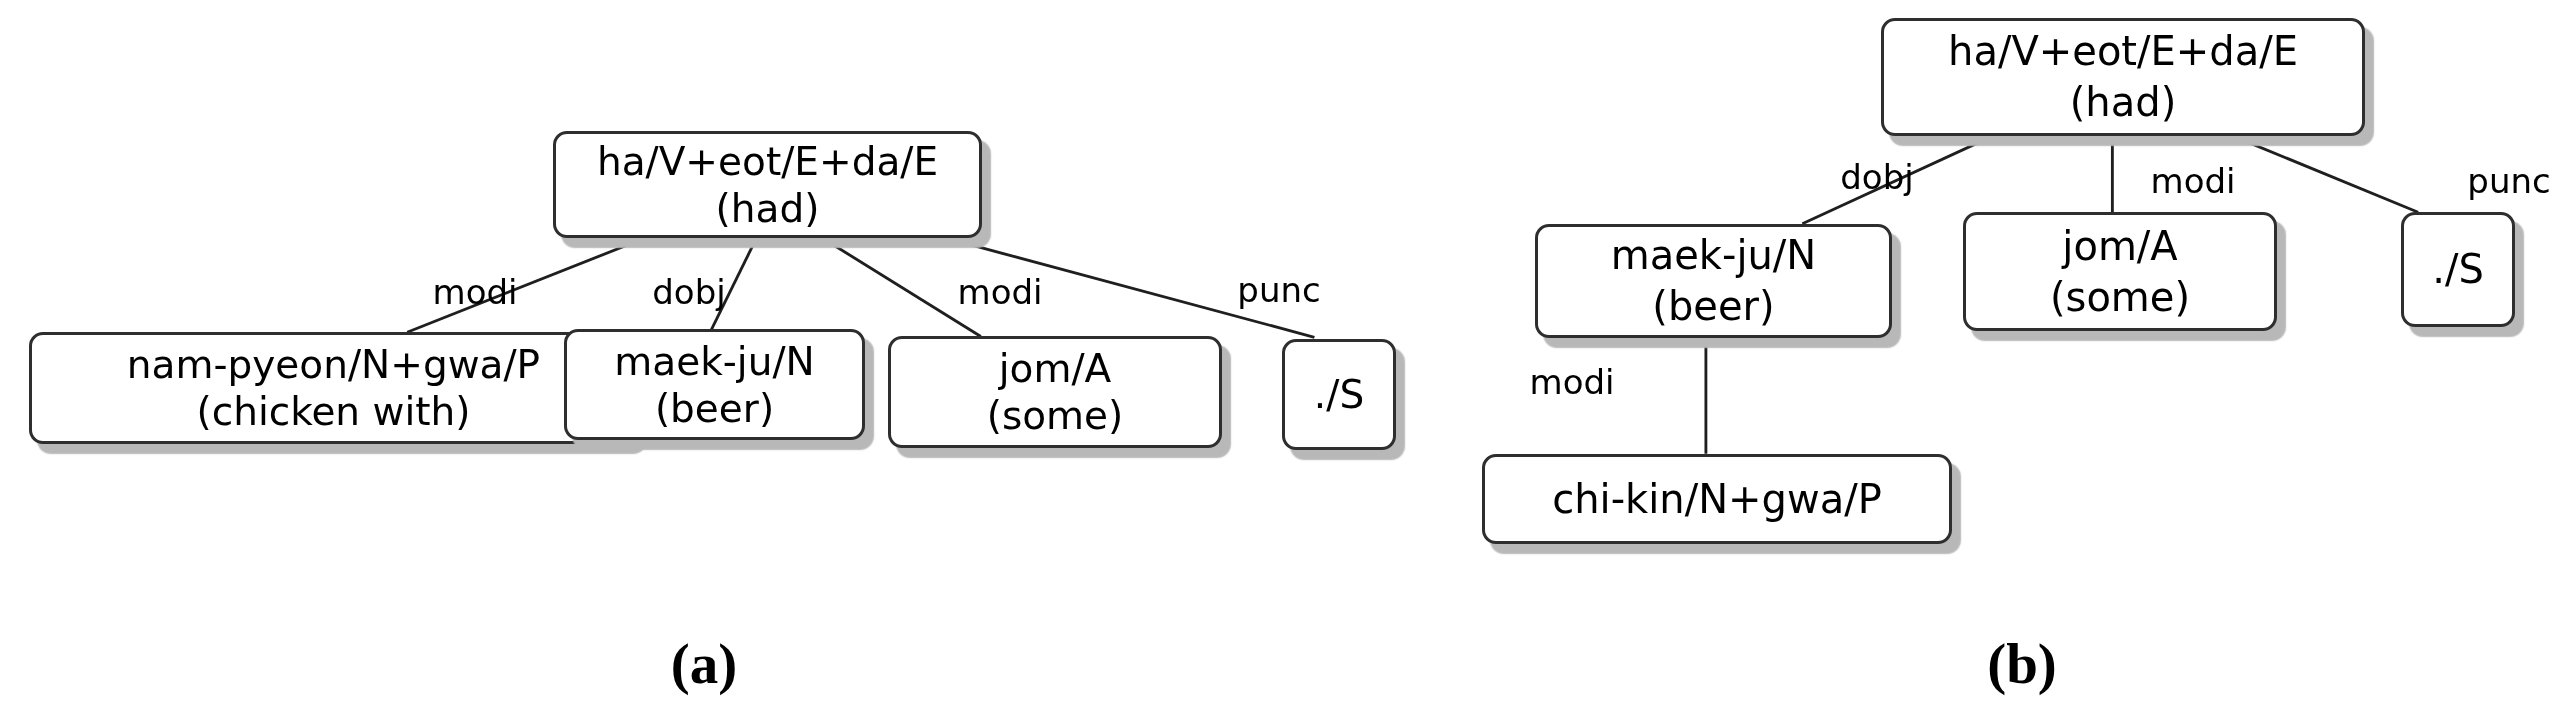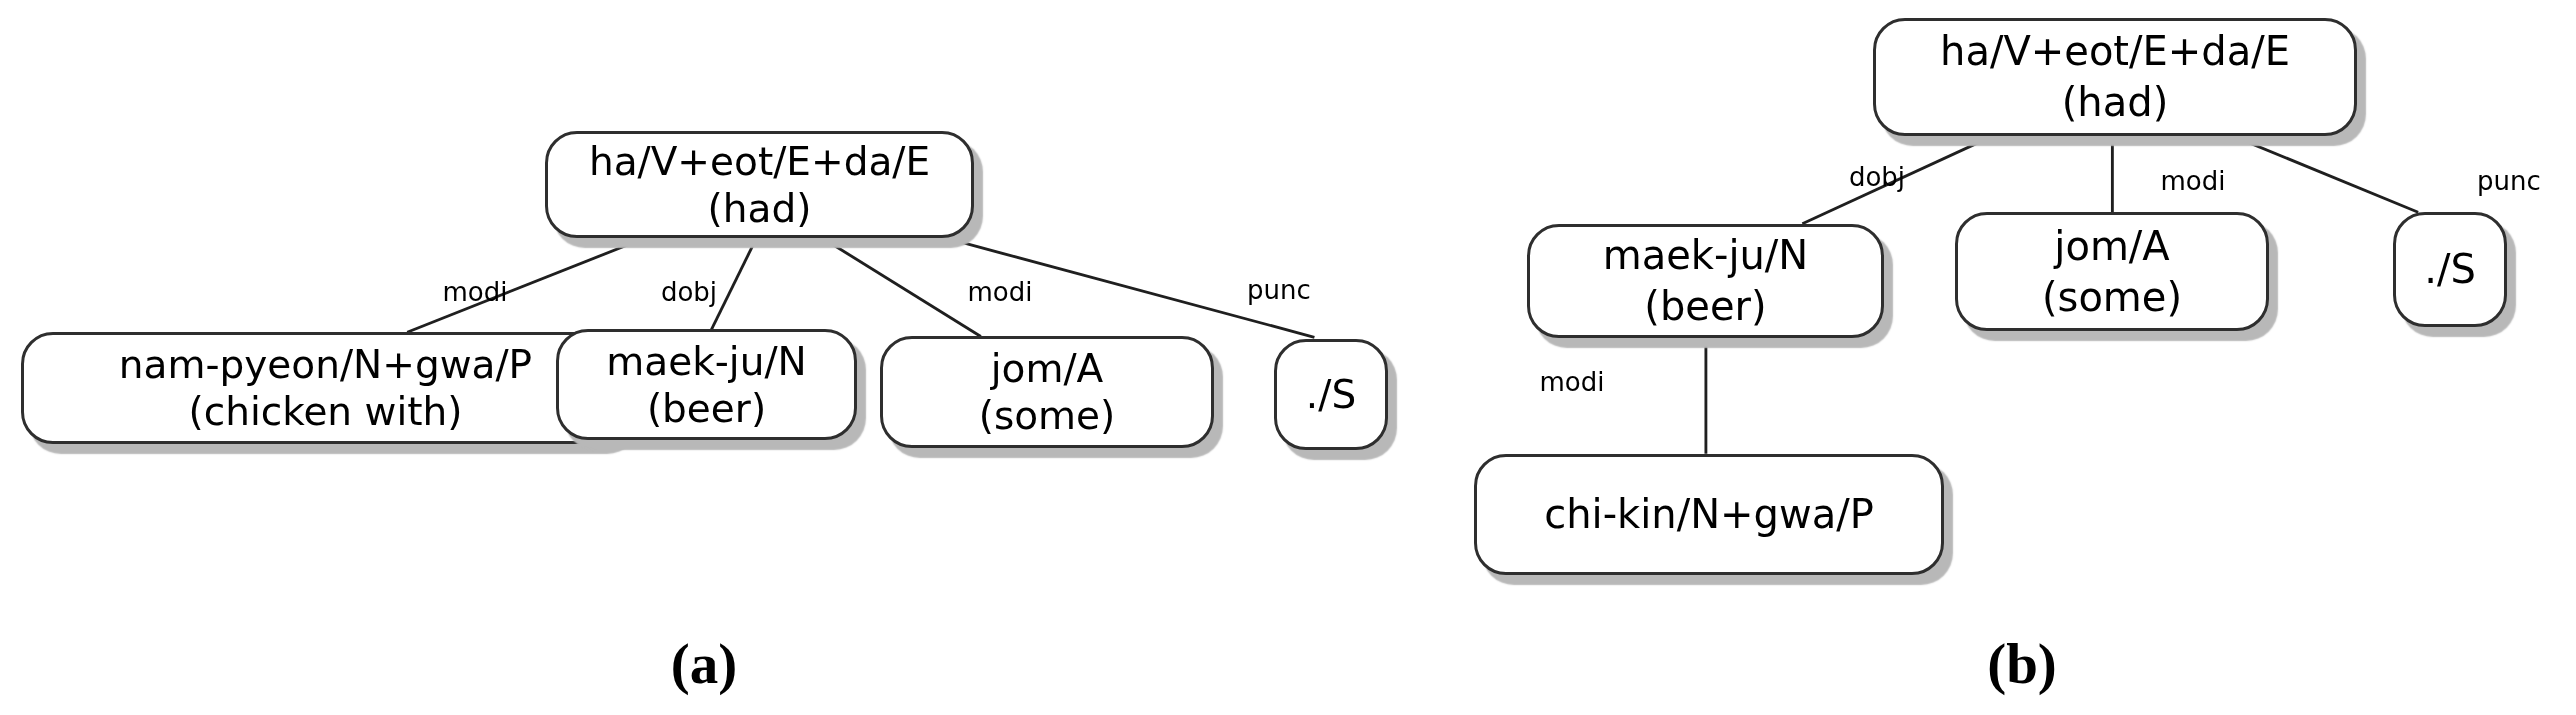--- a/index.html
+++ b/index.html
@@ -10,31 +10,31 @@
     font-family:"DejaVu Sans", sans-serif;
     overflow:hidden;
   }
   .edges{position:absolute;left:0;top:0;width:2576px;height:716px;}
   .edges line{stroke:#1f1f1f;stroke-width:4;}
   .node{
     position:absolute;
     box-sizing:border-box;
     background:#ffffff;
     border:3.6px solid #2e2e2e;
-    border-radius:32px;
+    border-radius:14px;
     box-shadow:8.6px 9.3px 1.4px #b8b8b8;
     display:flex;flex-direction:column;
     align-items:center;justify-content:center;
-    text-align:center;color:#000000;
+    text-align:center;color:#000000;margin-left:8px;
   }
   .tree-a .node{font-size:39px;line-height:47px;}
   .tree-b .node{font-size:40px;line-height:51px;}
   .elabel{
     position:absolute;
-    font-size:26px;line-height:37px;
+    font-size:34px;line-height:37px;
     color:#000000;white-space:nowrap;
     transform:translateX(-50%);
   }
   .caption{
     position:absolute;
     font-family:"Liberation Serif", serif;
     font-weight:bold;font-size:57px;line-height:63px;
     color:#000000;transform:translateX(-50%);
   }
 </style>
@@ -109,21 +109,21 @@
 
     <div class="node" style="left:1955px;top:212px;width:314px;height:119px;">
       <div>jom/A</div>
       <div>(some)</div>
     </div>
 
     <div class="node" style="left:2393px;top:212px;width:114px;height:115px;">
       <div>./S</div>
     </div>
 
-    <div class="node" style="left:1474px;top:454px;width:470px;height:121px;">
+    <div class="node" style="left:1474px;top:454px;width:470px;height:90px;">
       <div>chi-kin/N+gwa/P</div>
     </div>
 
     <div class="caption" style="left:2022px;top:632px;">(b)</div>
   </div>
 
 </div>
 
 
 </body></html>

